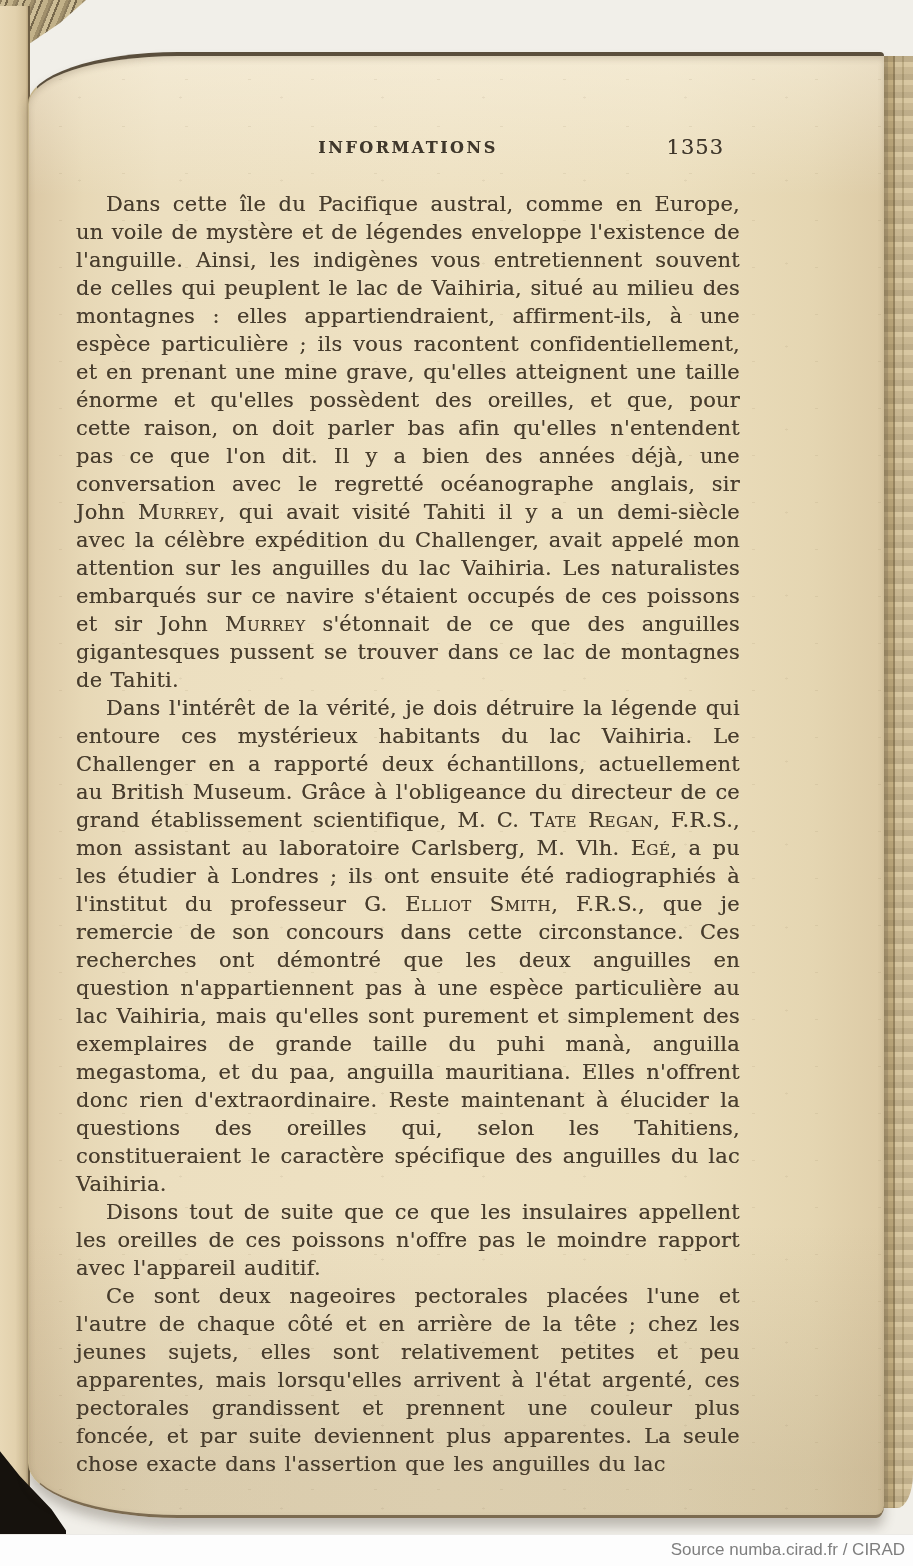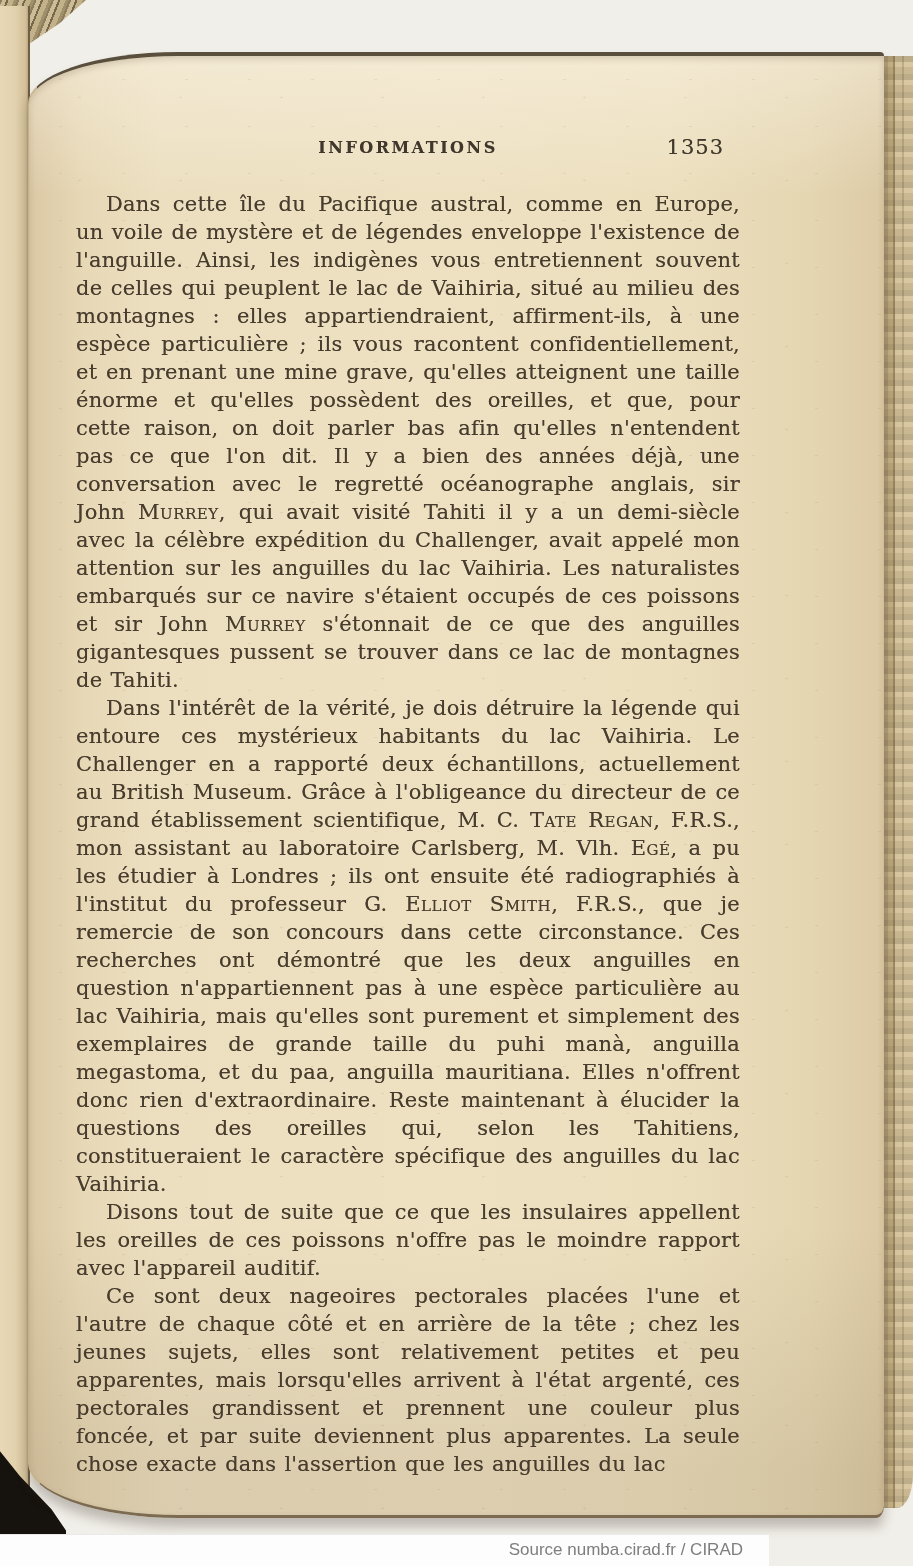--- a/index.html
+++ b/index.html
@@ -82,25 +82,25 @@
   .para {
     font-size:21px; line-height:28px; text-align:justify;
     color:#473c2d; text-indent:30px;
     word-spacing:.06em; letter-spacing:.01em;
     text-shadow:0 0 .5px rgba(71,60,45,.6);
   }
   .sc { font-variant:small-caps; letter-spacing:.5px; }
 
   
   .footer-bar {
-    position:absolute; left:0; top:1534px; width:769px; height:32px; z-index:5;
+    position:absolute; left:0; top:1534px; width:913px; height:32px; z-index:5;
     background:#fdfdfd; border-top:1px solid #eceae6;
     font-family:"Liberation Sans","DejaVu Sans",sans-serif;
     font-size:17px; color:#7e7e7e;
-    text-align:right; line-height:30px; padding-right:26px;
+    text-align:right; line-height:30px; padding-right:8px;
   }
 </style>
 </head>
 <body>
 
 <div class="scan">
 
   <div class="stack-corner"></div>
 
   <div class="prev-page"></div>

